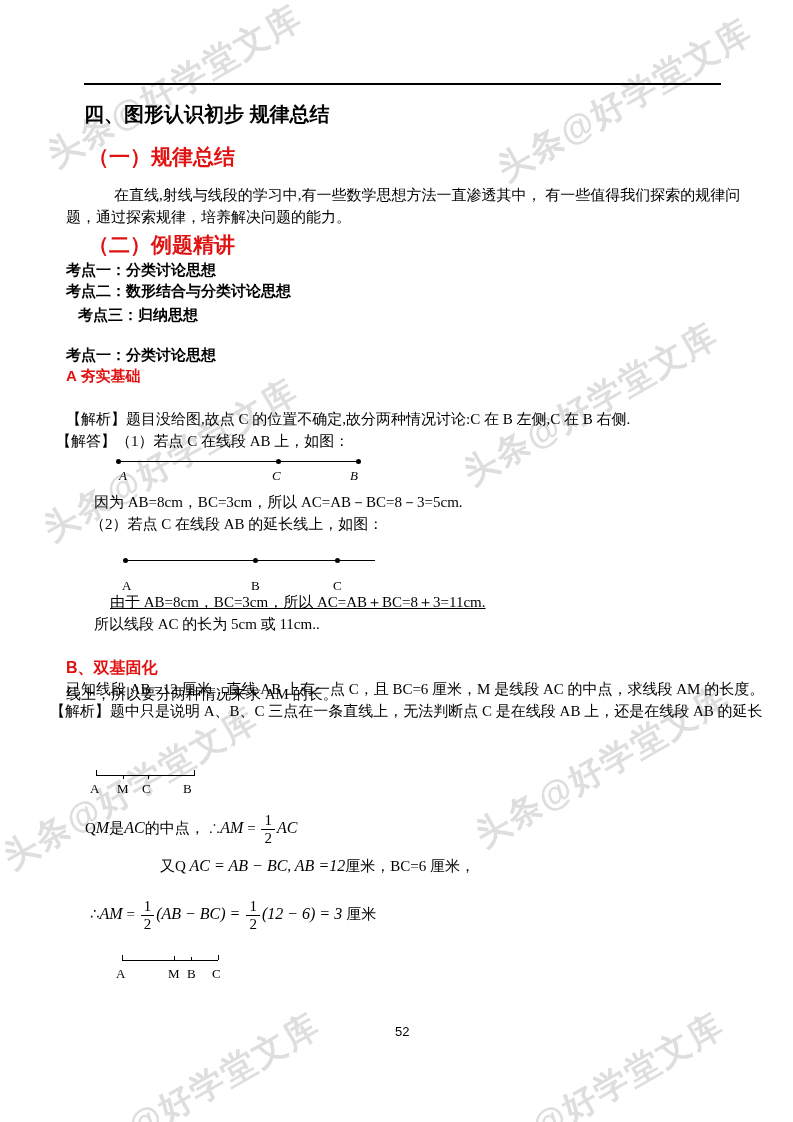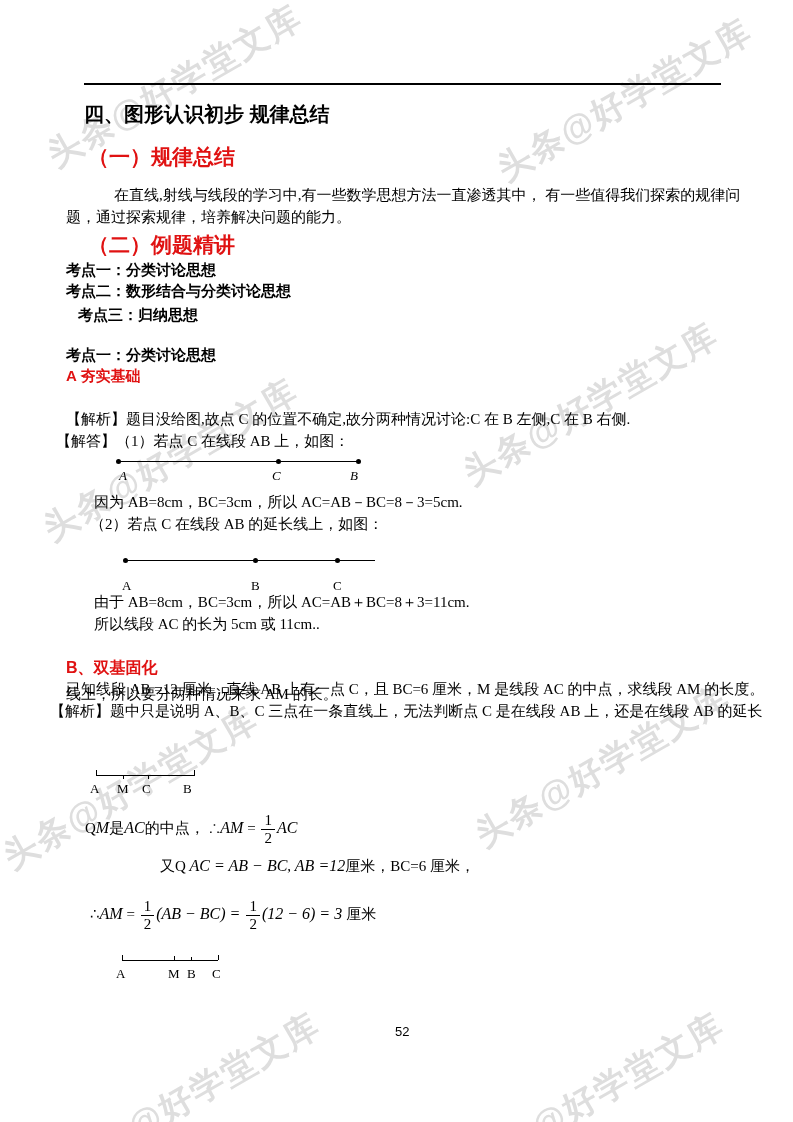--- a/index.html
+++ b/index.html
@@ -83,21 +83,21 @@
   <div>
     <div class="hline" style="left:125px;top:560px;width:250px;"></div>
     <div class="dot" style="left:123px;top:558px;"></div>
     <div class="dot" style="left:253px;top:558px;"></div>
     <div class="dot" style="left:335px;top:558px;"></div>
     <div class="flabel" style="left:122px;top:578px;">A</div>
     <div class="flabel" style="left:251px;top:578px;">B</div>
     <div class="flabel" style="left:333px;top:578px;">C</div>
   </div>
 
-  <div class="abs body-t" style="left:94px;top:593px;">由于 AB=8cm，BC=3cm，所以 AC=AB＋BC=8＋3=11cm.</div>
+  <div class="abs body-t" style="left:110px;top:593px;text-decoration:underline;">由于 AB=8cm，BC=3cm，所以 AC=AB＋BC=8＋3=11cm.</div>
   <div class="abs body-t" style="left:94px;top:615px;">所以线段 AC 的长为 5cm 或 11cm..</div>
 
   <div class="abs sub-red-b" style="left:66px;top:658px;">B、双基固化</div>
   <div class="abs body-t" style="left:66px;top:680px;">已知线段 AB =12 厘米，直线 AB 上有一点 C，且 BC=6 厘米，M 是线段 AC 的中点，求线段 AM 的长度。</div>
   <div class="abs body-t" style="left:50px;top:702px;">【解析】题中只是说明 A、B、C 三点在一条直线上，无法判断点 C 是在线段 AB 上，还是在线段 AB 的延长</div>
   <div class="abs body-t" style="left:66px;top:685px;">线上，所以要分两种情况来求 AM 的长。</div>
 
   <div>
     <div class="hline" style="left:96px;top:775px;width:99px;"></div>
     <div class="tick" style="left:96px;top:770px;height:5px;"></div>

